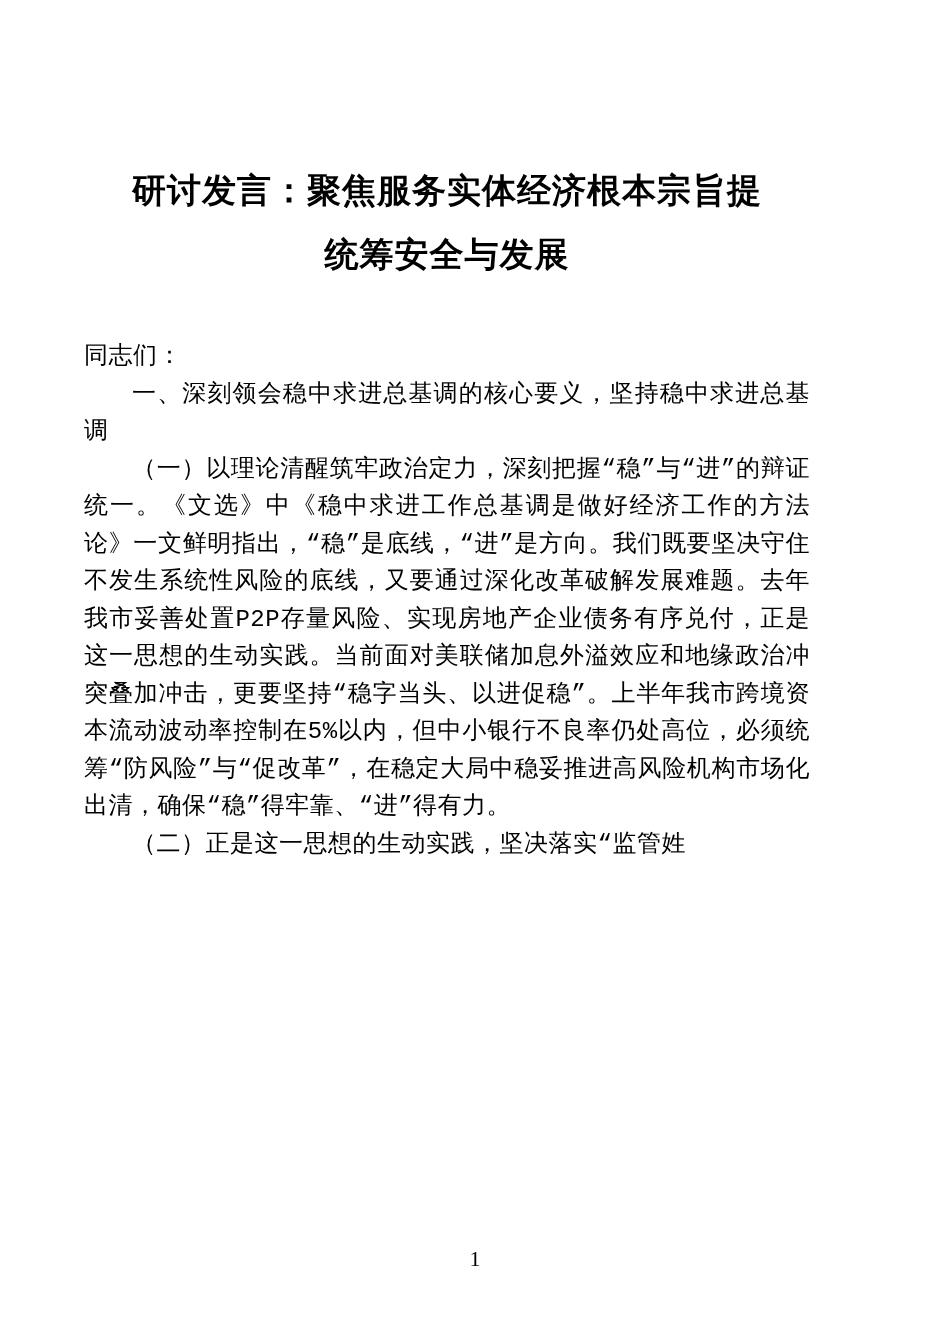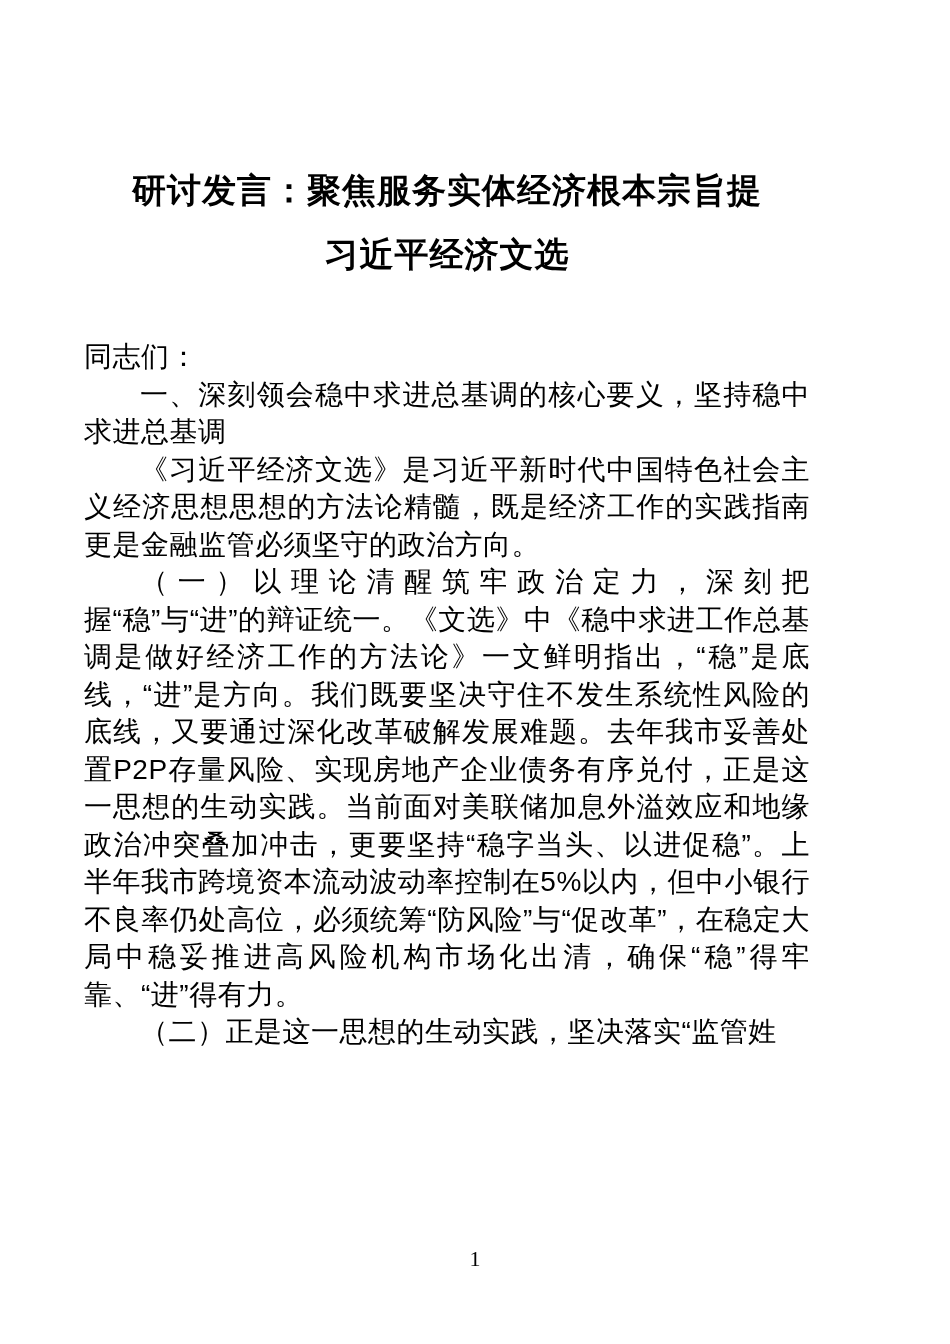--- a/index.html
+++ b/index.html
@@ -24,25 +24,26 @@
     font-size: 34px;
     font-weight: bold;
     line-height: 64px;
     letter-spacing: 1px;
   }
   .doc-title .title-line {
     display: block;
   }
   .doc-body {
     margin-top: 52px;
-    font-size: 28px;
+    font-size: 24px;
     line-height: 37.5px;
     text-align: justify;
     text-justify: inter-ideograph;
     letter-spacing: 0.5px;
+    font-family: Liberation Mono, monospace;
   }
   .para {
     margin: 0;
     padding: 0;
   }
   .para.indent {
     text-indent: 2em;
   }
   .page-number {
     position: absolute;
@@ -55,26 +56,25 @@
     color: #000000;
   }
 </style>
 </head>
 <body>
 
 <div class="page">
 
   <h1 class="doc-title">
     <span class="title-line">研讨发言：聚焦服务实体经济根本宗旨提</span>
-    <span class="title-line">习近平经济文选</span>
+    <span class="title-line">统筹安全与发展</span>
   </h1>
 
   <div class="doc-body">
     <p class="para">同志们：</p>
     <p class="para indent">一、深刻领会稳中求进总基调的核心要义，坚持稳中求进总基调</p>
-    <p class="para indent">《习近平经济文选》是习近平新时代中国特色社会主义经济思想思想的方法论精髓，既是经济工作的实践指南更是金融监管必须坚守的政治方向。</p>
     <p class="para indent">（一）以理论清醒筑牢政治定力，深刻把握“稳”与“进”的辩证统一。《文选》中《稳中求进工作总基调是做好经济工作的方法论》一文鲜明指出，“稳”是底线，“进”是方向。我们既要坚决守住不发生系统性风险的底线，又要通过深化改革破解发展难题。去年我市妥善处置P2P存量风险、实现房地产企业债务有序兑付，正是这一思想的生动实践。当前面对美联储加息外溢效应和地缘政治冲突叠加冲击，更要坚持“稳字当头、以进促稳”。上半年我市跨境资本流动波动率控制在5%以内，但中小银行不良率仍处高位，必须统筹“防风险”与“促改革”，在稳定大局中稳妥推进高风险机构市场化出清，确保“稳”得牢靠、“进”得有力。</p>
     <p class="para indent">（二）正是这一思想的生动实践，坚决落实“监管姓</p>
   </div>
 
   <div class="page-number">1</div>
 
 </div>
 
 </body></html>

